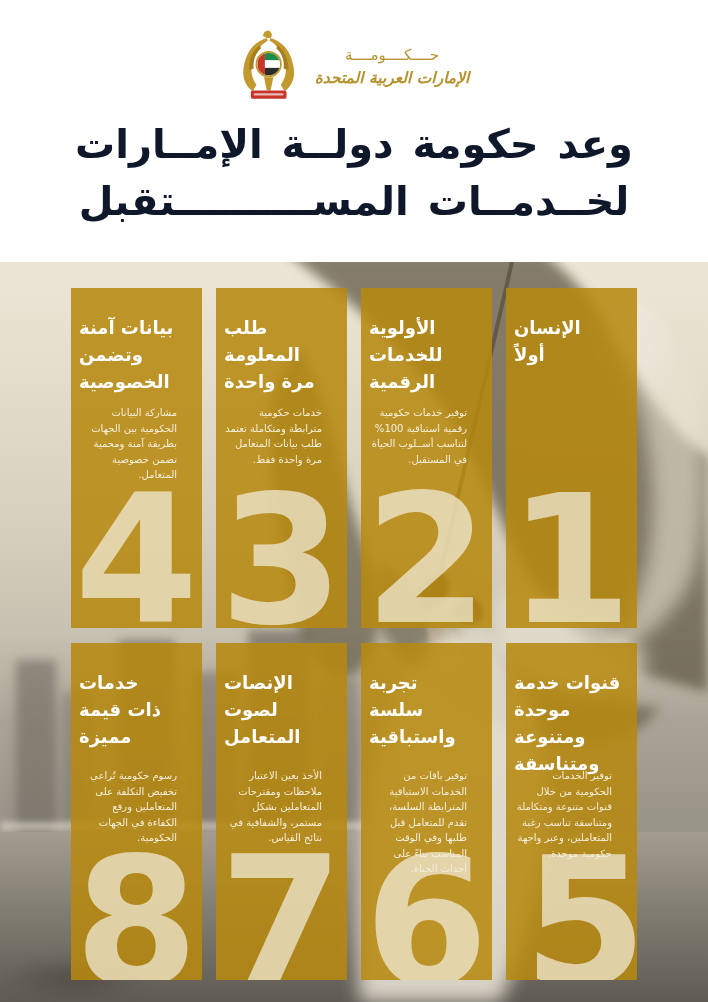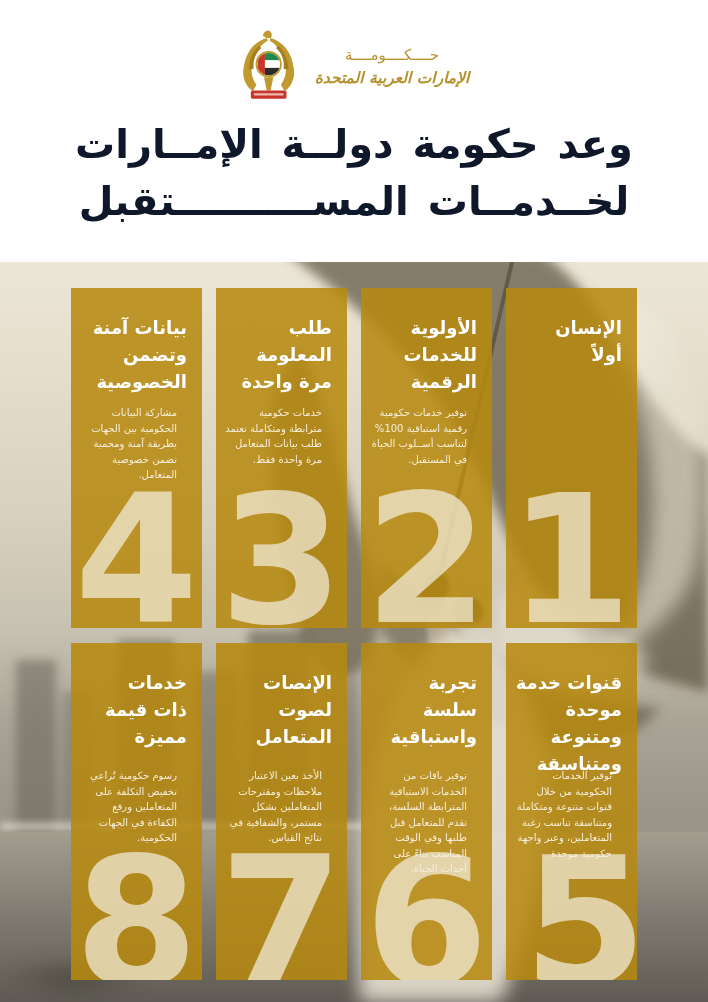--- a/index.html
+++ b/index.html
@@ -39,21 +39,21 @@
   .flagscene{position:absolute;top:0;left:0;}
 
   
   .cards{position:absolute;top:288px;left:71px;width:566px;z-index:2;
          display:grid;direction:rtl;
          grid-template-columns:repeat(4,131px);grid-template-rows:340px 337px;
          column-gap:14px;row-gap:15px;}
   .card{position:relative;overflow:hidden;background:rgba(183,137,15,0.87);
         color:#ffffff;direction:rtl;}
   .card-title{white-space:pre-line;font-weight:bold;font-size:18px;line-height:27px;
-              padding:26px 15px 0 8px;text-align:right;}
+              padding:26px 15px 0 8px;text-align:left;}
   .card-desc{position:absolute;top:117px;right:25px;left:9px;font-size:10px;line-height:15.5px;
              color:#F6EFDC;text-align:right;}
   .row2 .card-desc{top:125px;}
   .card-number{position:absolute;left:0;right:0;bottom:0;height:135px;line-height:135px;
                font-size:178px;font-weight:bold;text-align:center;direction:ltr;
                color:rgba(243,237,221,0.72);}
   .row2 .card-number{bottom:-10px;}
   .num-right .card-number{text-align:right;padding-right:5px;}
   .num-flush .card-number{text-align:right;margin-right:-10px;}
 </style>

